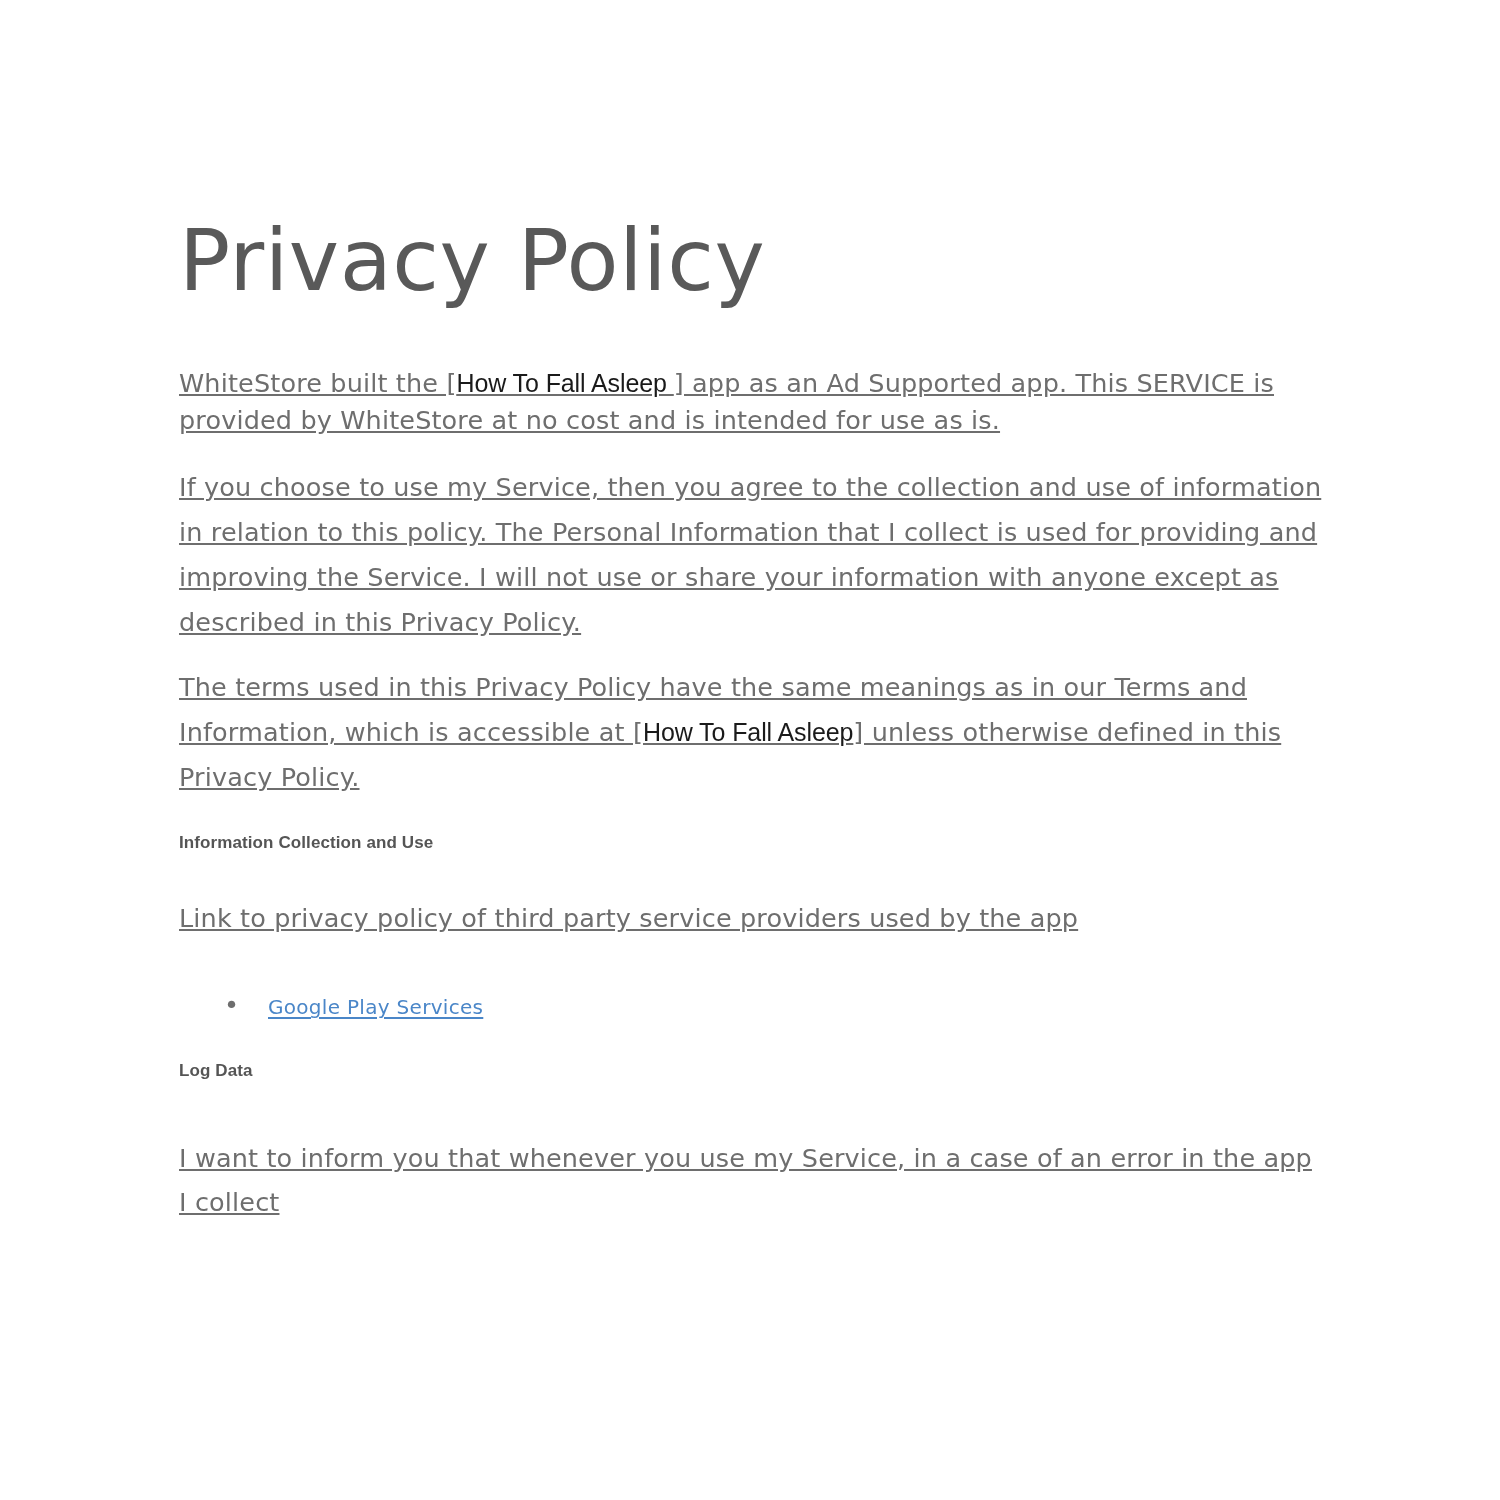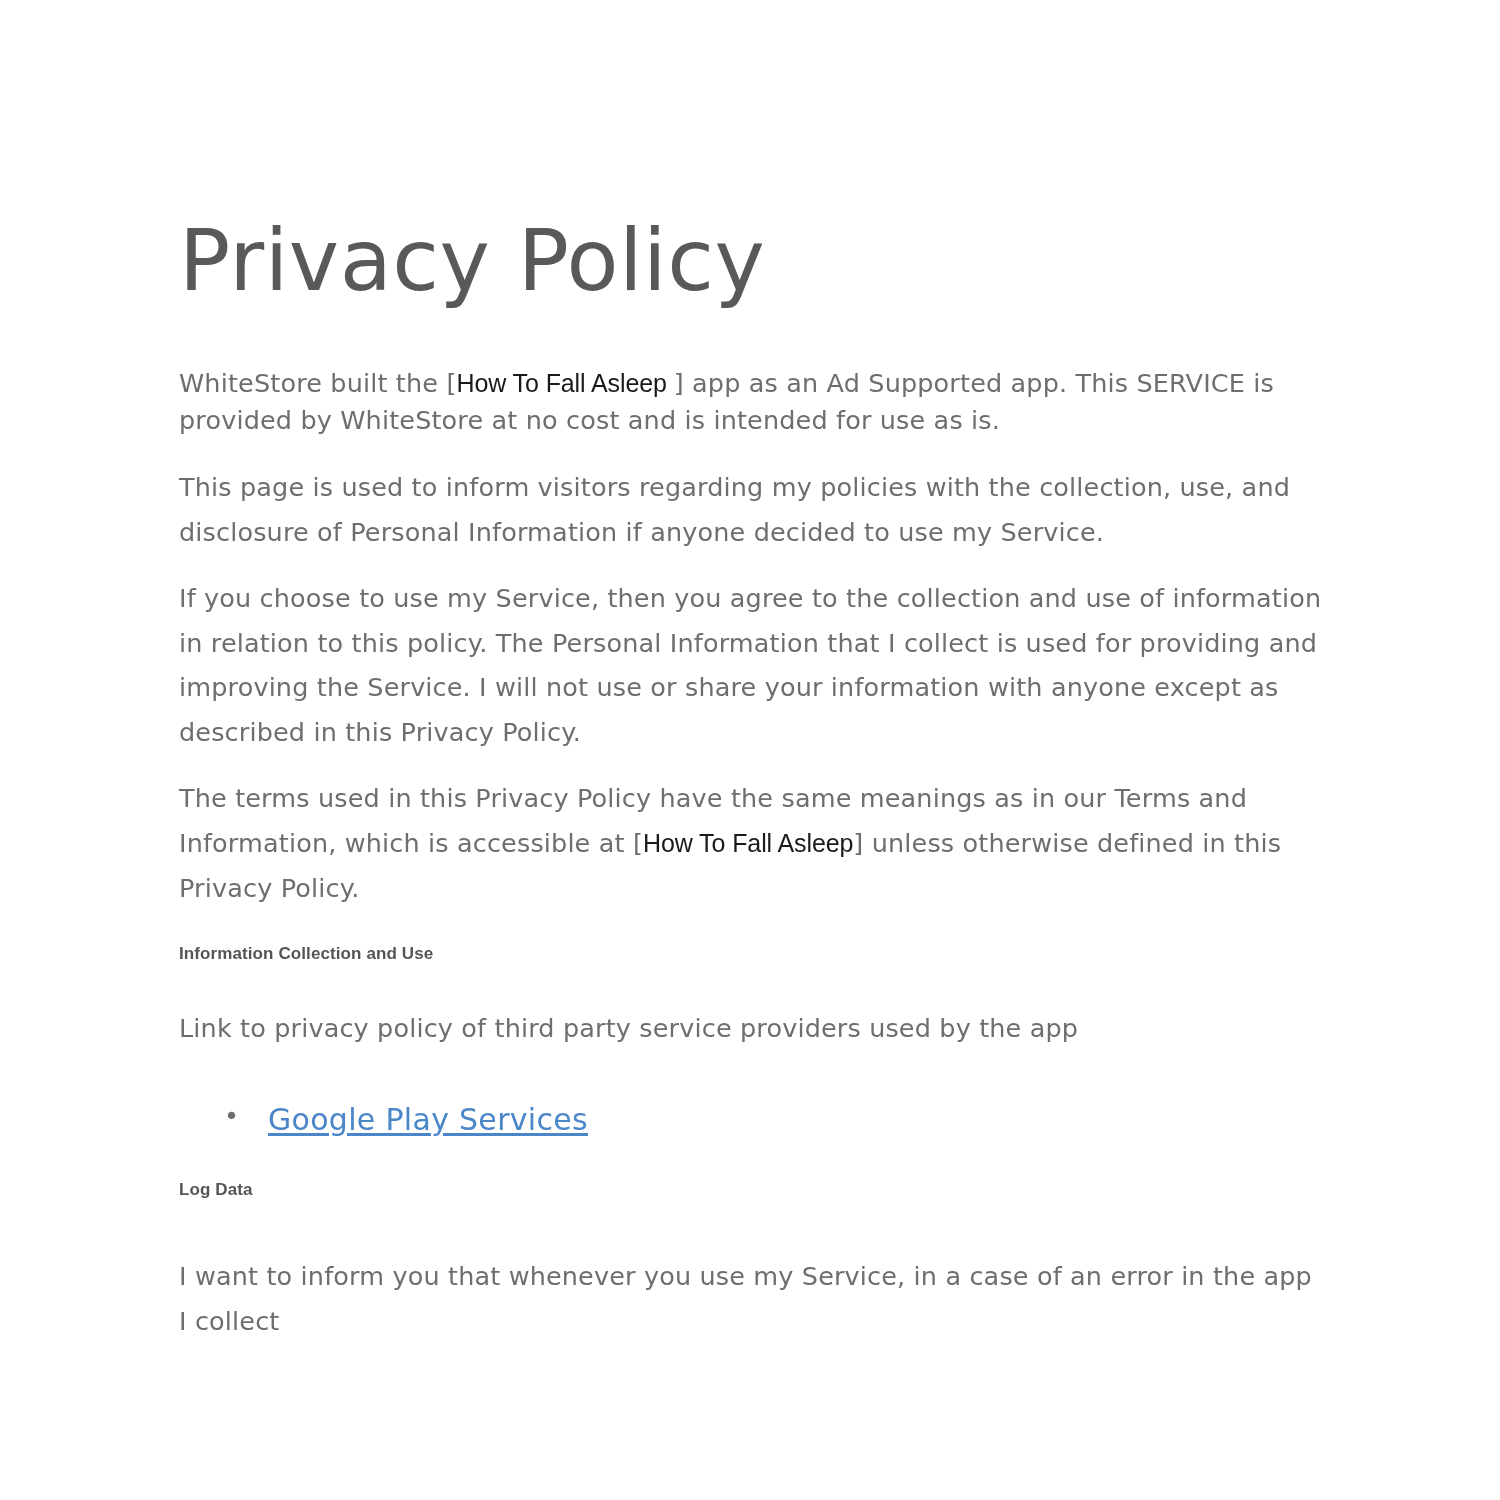--- a/index.html
+++ b/index.html
@@ -51,20 +51,21 @@
   }
 
   p.para {
     margin: 0 0 28px 0;
     padding: 0;
     font-size: 25.5px;
     line-height: 1.47;
     color: #6e6e6e;
     letter-spacing: 0.15px;
     font-weight: 400;
+    text-decoration: underline;
   }
 
   p.para.tight {
     line-height: 1.45;
     margin-bottom: 26px;
   }
 
   p.para.loose {
     line-height: 1.76;
     margin-bottom: 21px;
@@ -117,21 +118,21 @@
     top: 0;
     color: #6e6e6e;
     font-size: 25.5px;
     line-height: 1.75;
   }
 
   a.extlink {
     color: #4a86c8;
     text-decoration: underline;
     text-underline-offset: 3px;
-    font-size: 30px;
+    font-size: 20px;
     letter-spacing: 0.3px;
   }
 
   .spacer-sm { height: 9px; }
   .spacer-md { height: 22px; }
   .spacer-lg { height: 30px; }
 
   p.para.last {
     margin-bottom: 0;
   }
@@ -141,21 +142,20 @@
 
 <div class="page">
   <div class="content">
 
     <h1 class="doc-title">Privacy Policy</h1>
 
     <div class="body-flow">
 
       <p class="para tight"><span class="brkt">WhiteStore built the [</span><span class="apptag">How To Fall Asleep </span><span class="brkt">] app as an Ad Supported app. This SERVICE is provided by WhiteStore at no cost and is intended for use as is.</span></p>
 
-      <p class="para loose">This page is used to inform visitors regarding my policies with the collection, use, and disclosure of Personal Information if anyone decided to use my Service.</p>
 
       <p class="para loose">If you choose to use my Service, then you agree to the collection and use of information in relation to this policy. The Personal Information that I collect is used for providing and improving the Service. I will not use or share your information with anyone except as described in this Privacy Policy.</p>
 
       <p class="para loose"><span class="brkt">The terms used in this Privacy Policy have the same meanings as in our Terms and Information, which is accessible at [</span><span class="apptag">How To Fall Asleep</span><span class="brkt">] unless otherwise defined in this Privacy Policy.</span></p>
 
       <div class="spacer-sm"></div>
 
       <h2 class="section">Information Collection and Use</h2>
 
 

